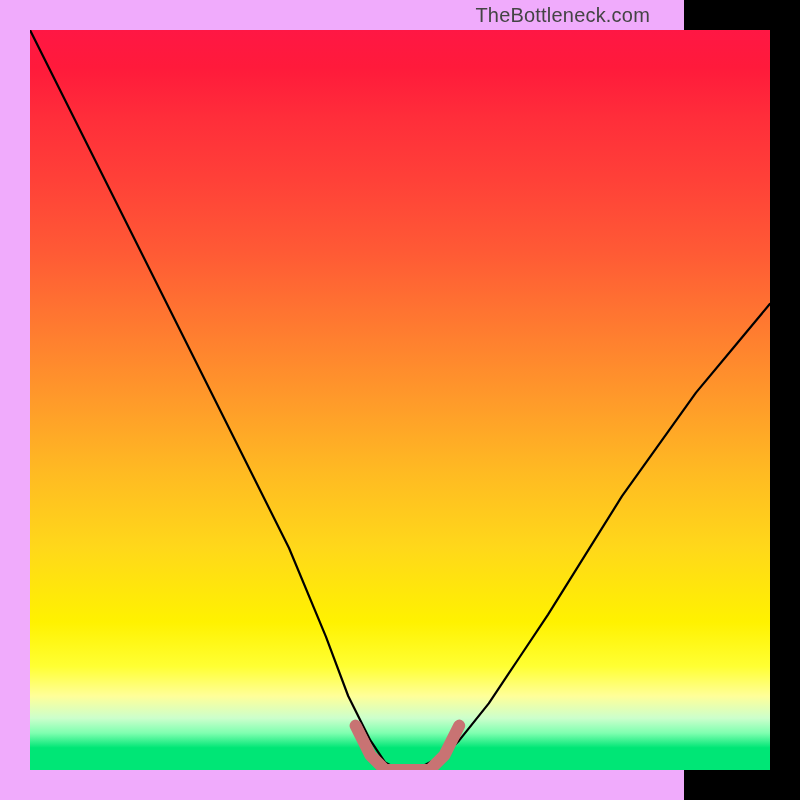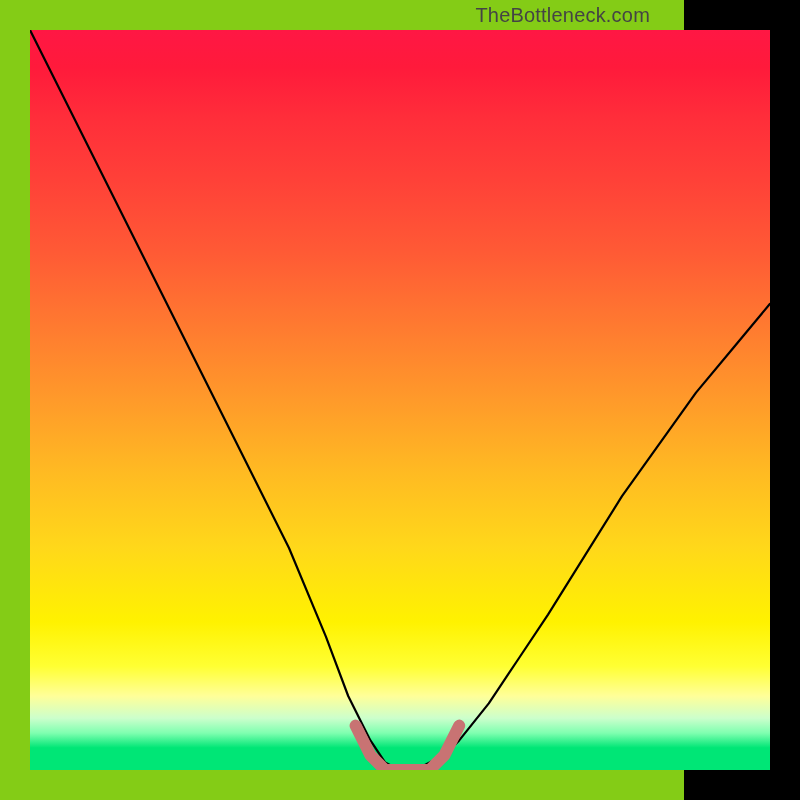--- a/index.html
+++ b/index.html
@@ -8,21 +8,21 @@
     width: 800px;
     height: 800px;
     overflow: hidden;
     background: #000;
     font-family: Arial, Helvetica, sans-serif;
   }
   .frame {
     position: relative;
     width: 684px;
     height: 800px;
-    background: #84cc16;
+    background: #f0abfc;
   }
   .plot-area {
     position: absolute;
     left: 30px;
     top: 30px;
     width: 740px;
     height: 740px;
     overflow: hidden;
     
     background: linear-gradient(to bottom,

